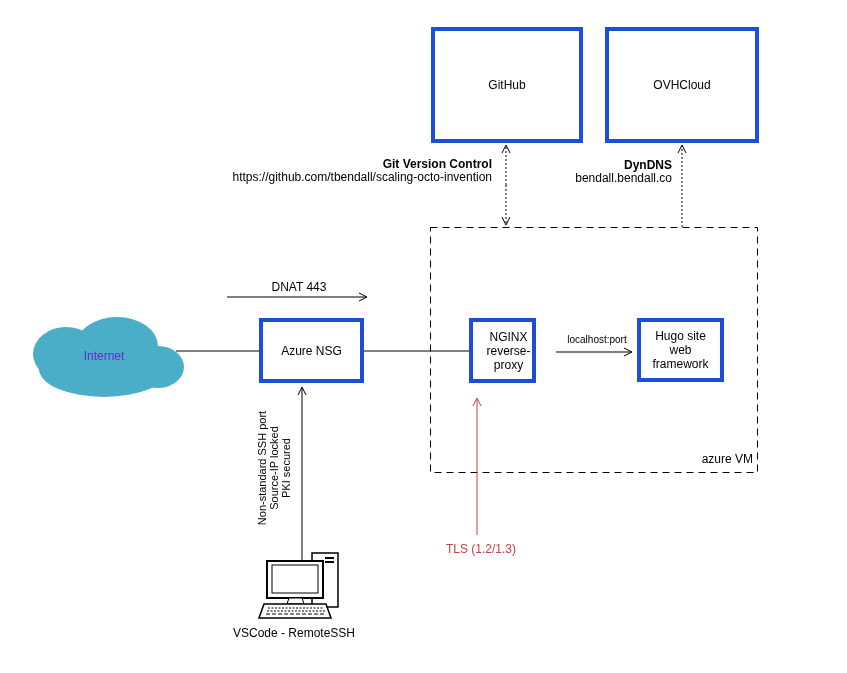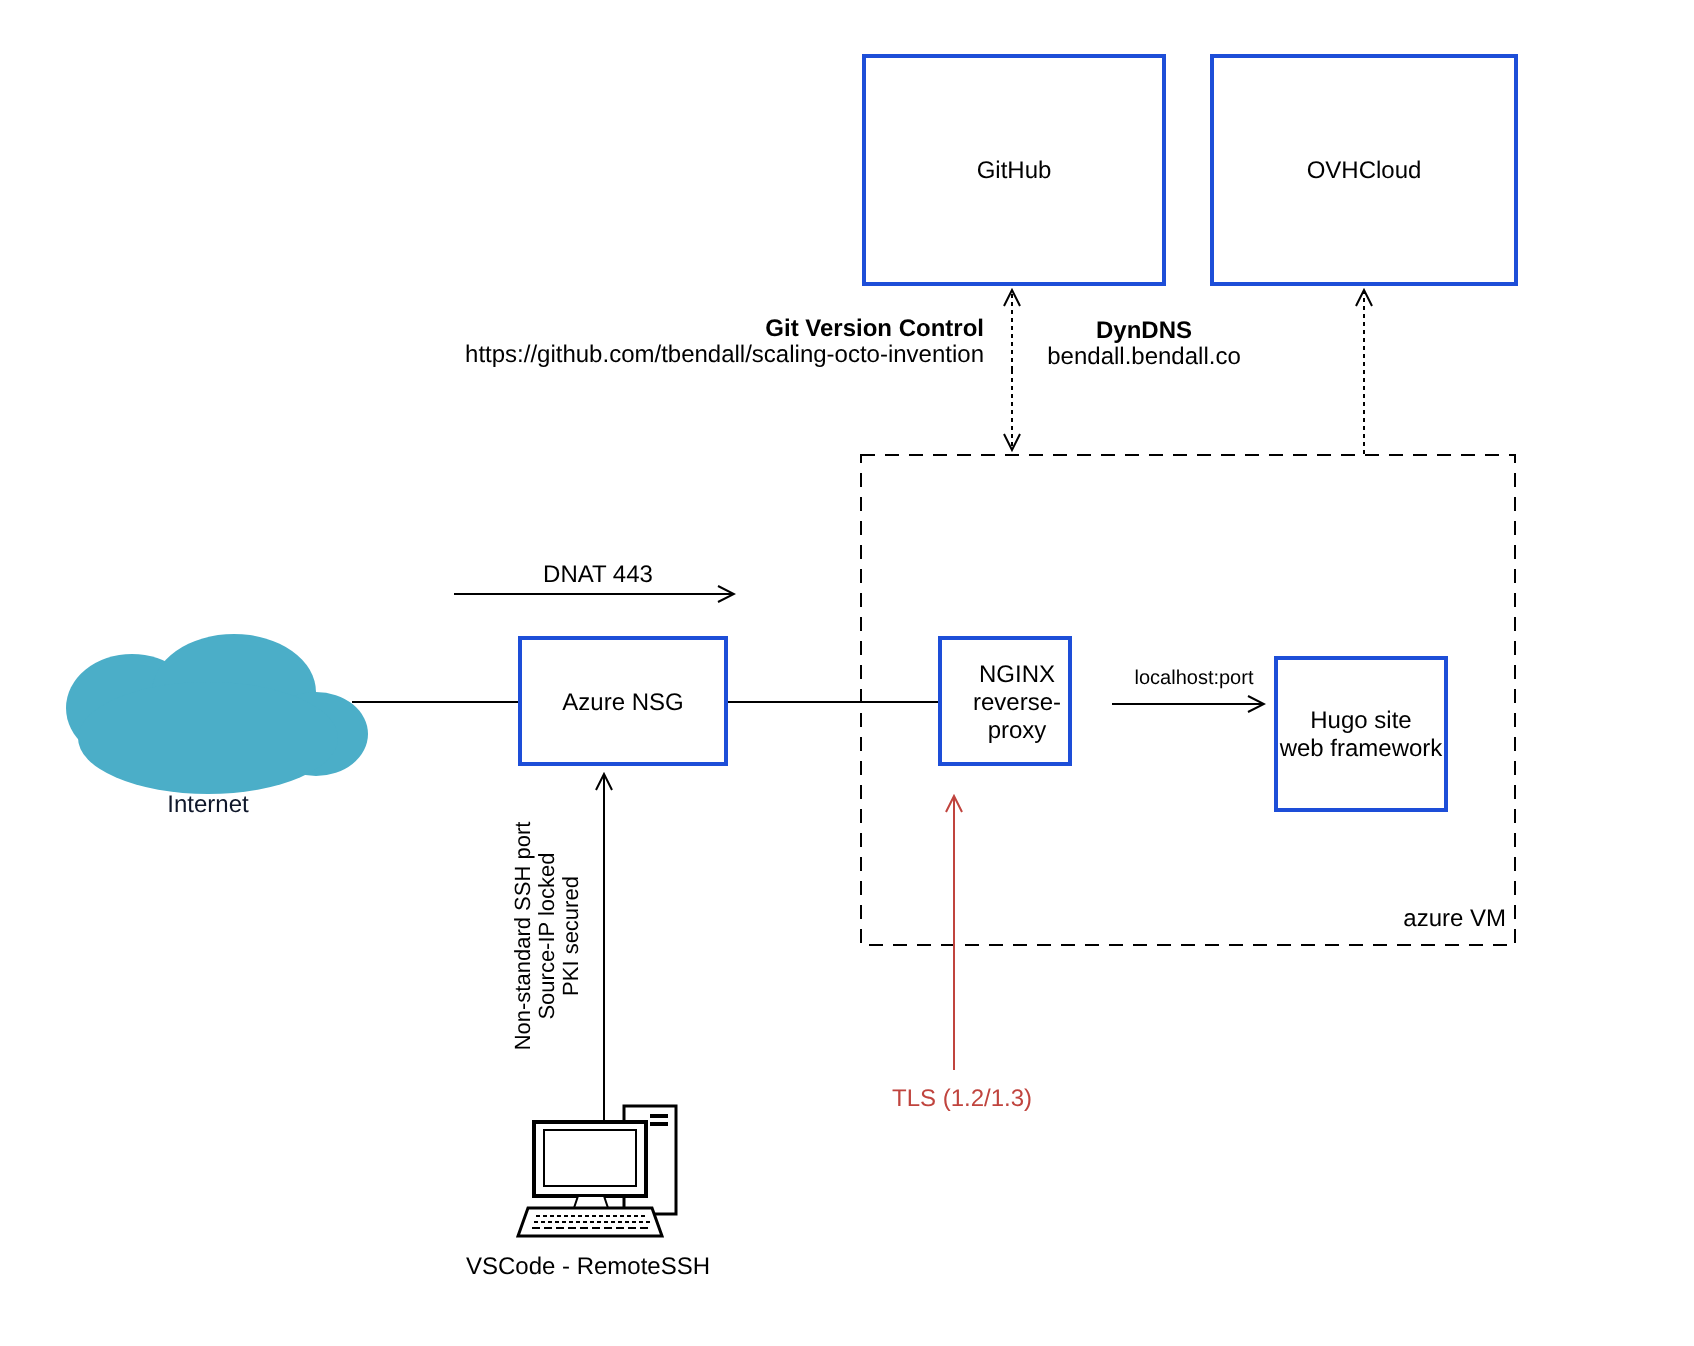--- a/index.html
+++ b/index.html
@@ -3,38 +3,38 @@
 <meta charset="utf-8">
 <style>
   html,body{margin:0;padding:0;background:#fff;}
   #canvas{
     position:relative;width:847px;height:673px;background:#ffffff;
     font-family:"Liberation Sans",sans-serif;color:#000;overflow:hidden;
   }
   svg{display:block;}
   .layer{position:absolute;left:0;top:0;}
   .box{
-    position:absolute;background:#fff;border:2px solid #1d4ed8;
+    position:absolute;background:#fff;border:4px solid #1d4ed8;
     display:flex;flex-direction:column;align-items:center;justify-content:center;
     font-size:12px;line-height:14px;text-align:center;box-sizing:border-box;
   }
   .lbl{position:absolute;font-size:12px;line-height:14px;white-space:nowrap;}
   .lbl.small{font-size:10px;line-height:10px;}
   .anno{position:absolute;font-size:12px;line-height:13px;}
   .anno .title{font-weight:bold;}
   .right{text-align:right;}
   .center{text-align:center;}
   .red{color:var(--accent_red);}
   #ssh-note{
     position:absolute;left:214px;top:450px;width:120px;height:36px;
     transform:rotate(-90deg);font-size:11px;line-height:12px;text-align:center;white-space:nowrap;
   }
   #cloud-label{
     position:absolute;left:0;top:45px;width:100%;text-align:center;
-    color:#0f172a;font-size:12px;margin-top:46px;
+    color:#6d28d9;font-size:12px;
   }
 </style>
 </head>
 <body>
 
 <div id="canvas">
 
   <svg class="layer" width="847" height="673" viewBox="0 0 847 673">
     <defs>
       <marker id="arrowOpen" markerUnits="userSpaceOnUse" markerWidth="10" markerHeight="10" refX="8" refY="5" orient="auto">
@@ -86,31 +86,31 @@
 
   <div class="box" style="left:259px;top:318px;width:105px;height:65px;">
     <span>Azure NSG</span>
   </div>
 
   <div class="box" style="left:469px;top:318px;width:67px;height:65px;padding-left:12px;">
     <span>NGINX</span>
     <span>reverse-proxy</span>
   </div>
 
-  <div class="box" style="left:637px;top:318px;width:87px;height:78px;margin-top:10px;">
+  <div class="box" style="left:637px;top:318px;width:87px;height:64px;">
     <span>Hugo site</span>
     <span>web framework</span>
   </div>
 
   <div class="anno right" style="left:190px;top:158px;width:302px;">
     <div class="title">Git Version Control</div>
     <div>https://github.com/tbendall/scaling-octo-invention</div>
   </div>
 
-  <div class="anno right" style="left:472px;top:159px;width:200px;text-align:center;">
+  <div class="anno right" style="left:472px;top:159px;width:200px;">
     <div class="title">DynDNS</div>
     <div>bendall.bendall.co</div>
   </div>
 
   <div class="lbl center" style="left:227px;top:280px;width:144px;">DNAT 443</div>
 
   <div class="lbl small center" style="left:547px;top:335px;width:100px;">localhost:port</div>
 
   <div class="lbl right" style="left:633px;top:452px;width:120px;">azure VM</div>
 

